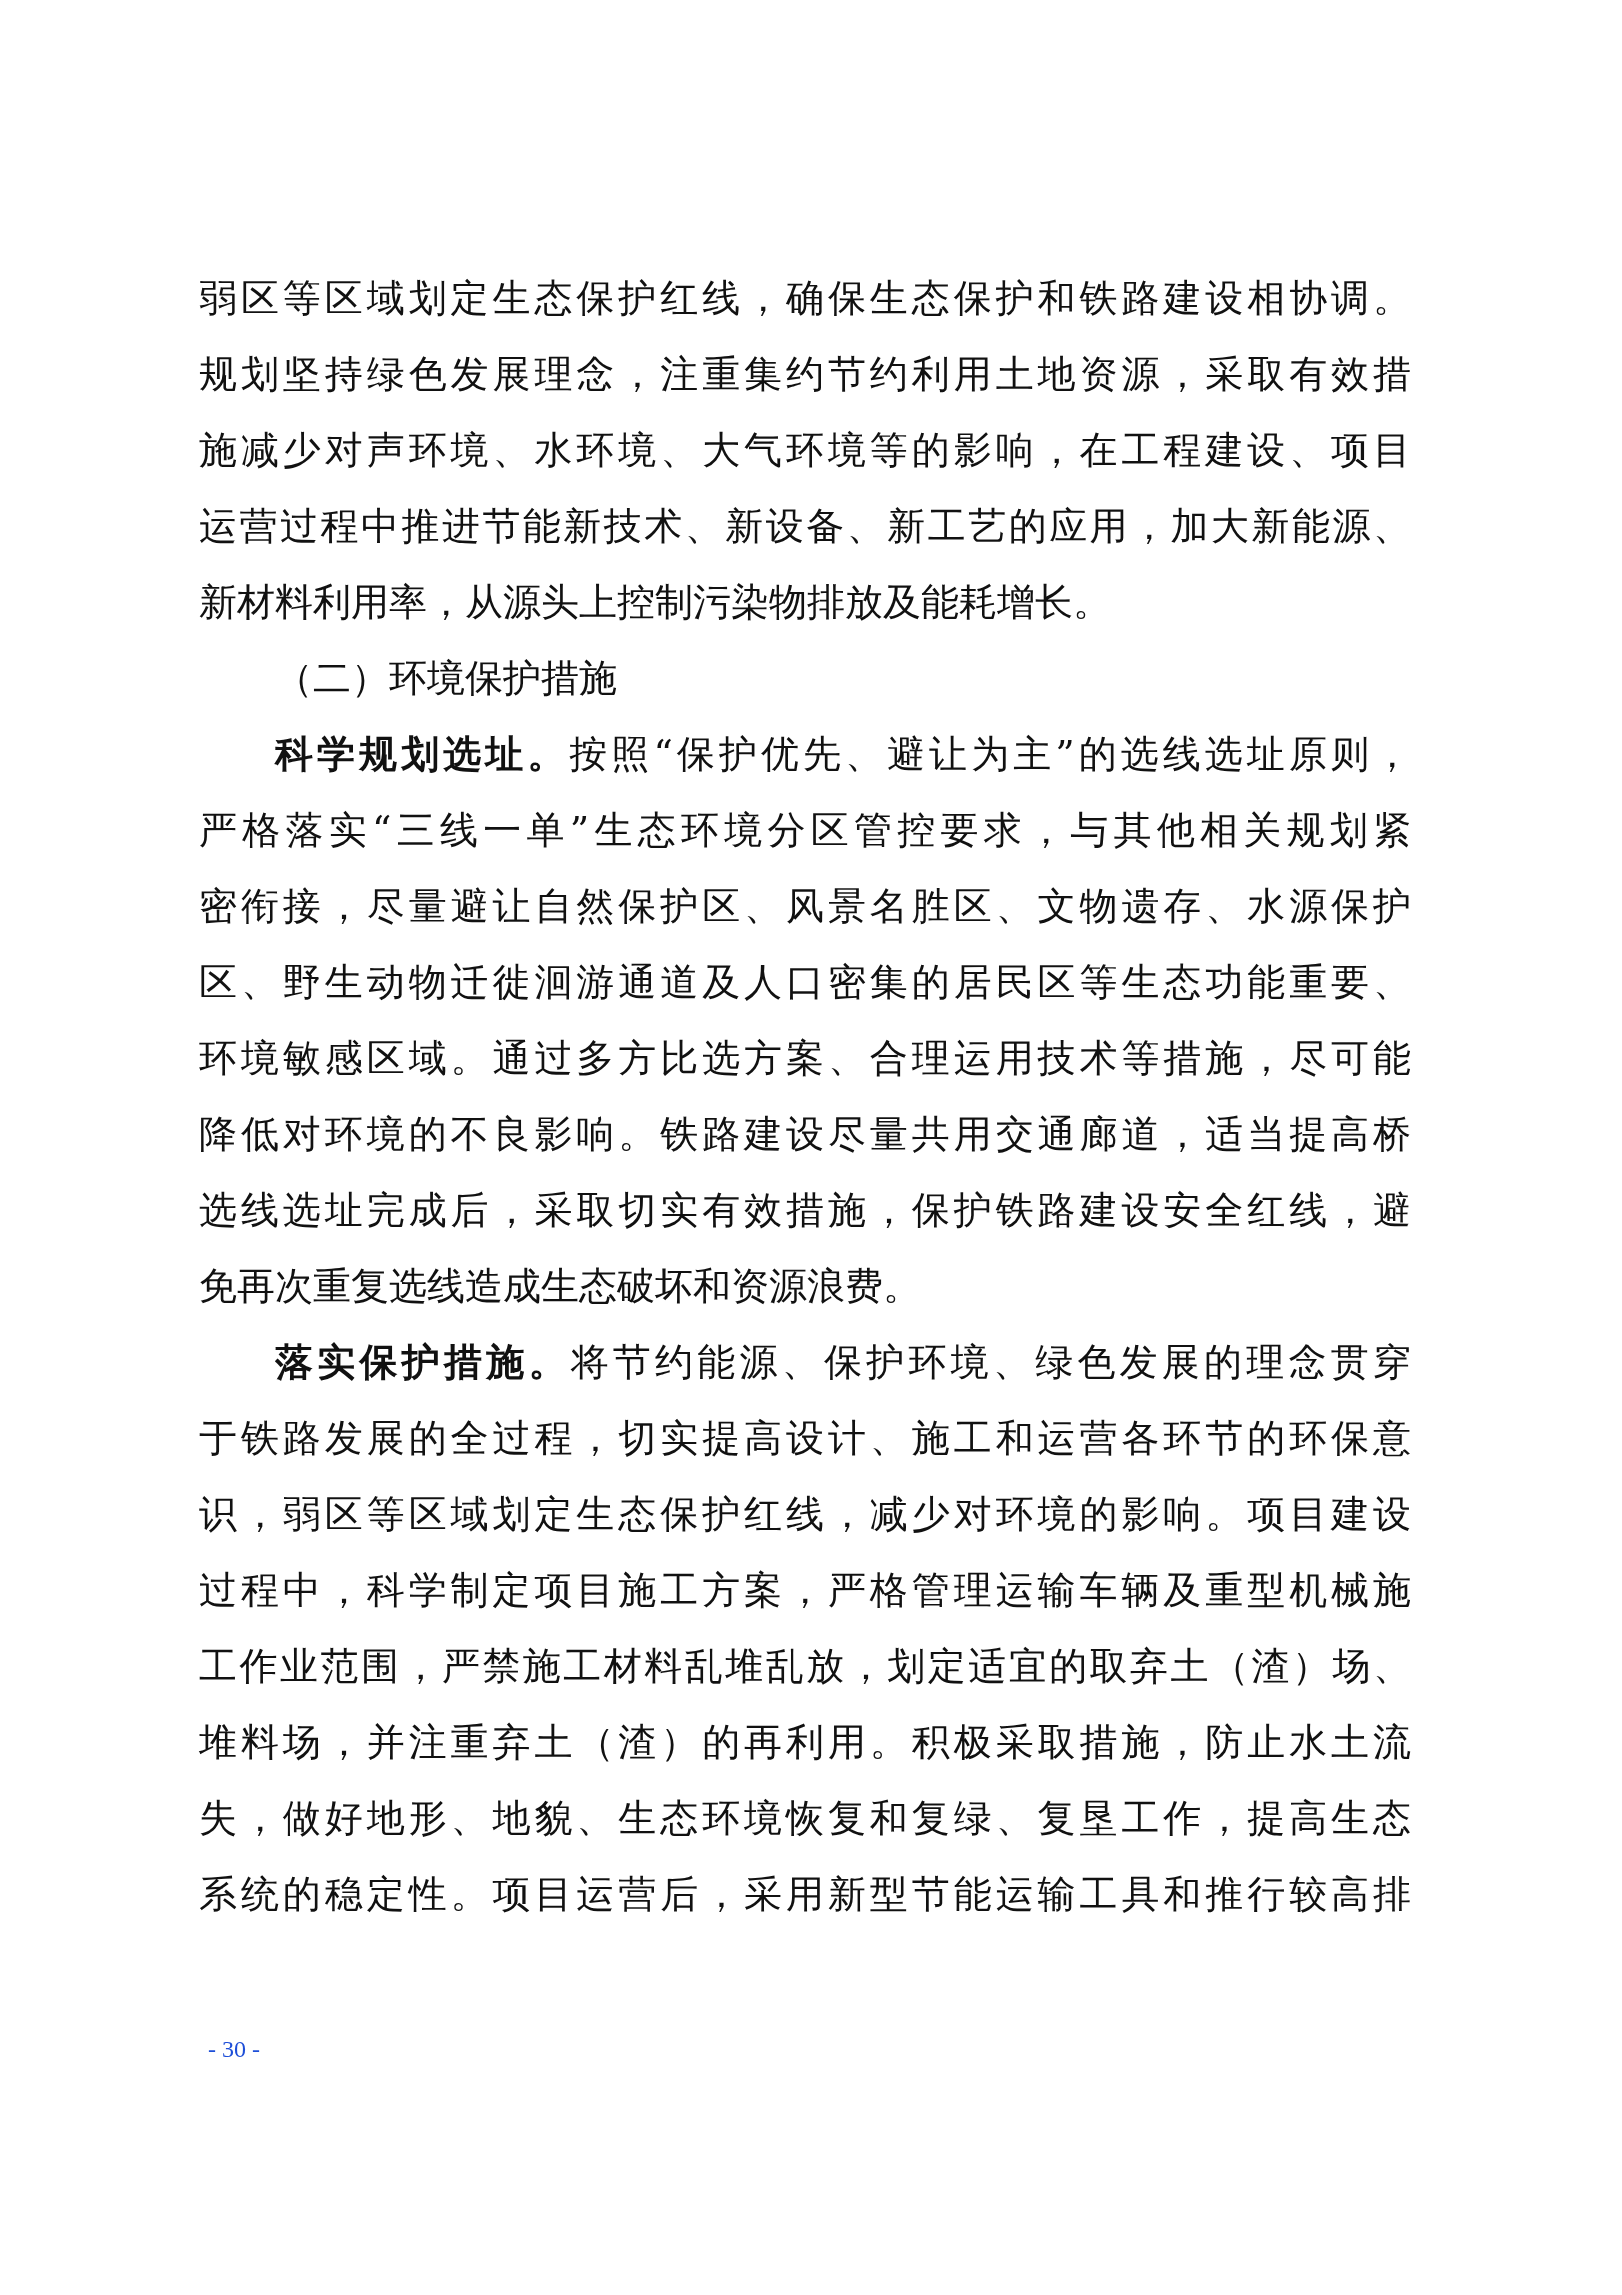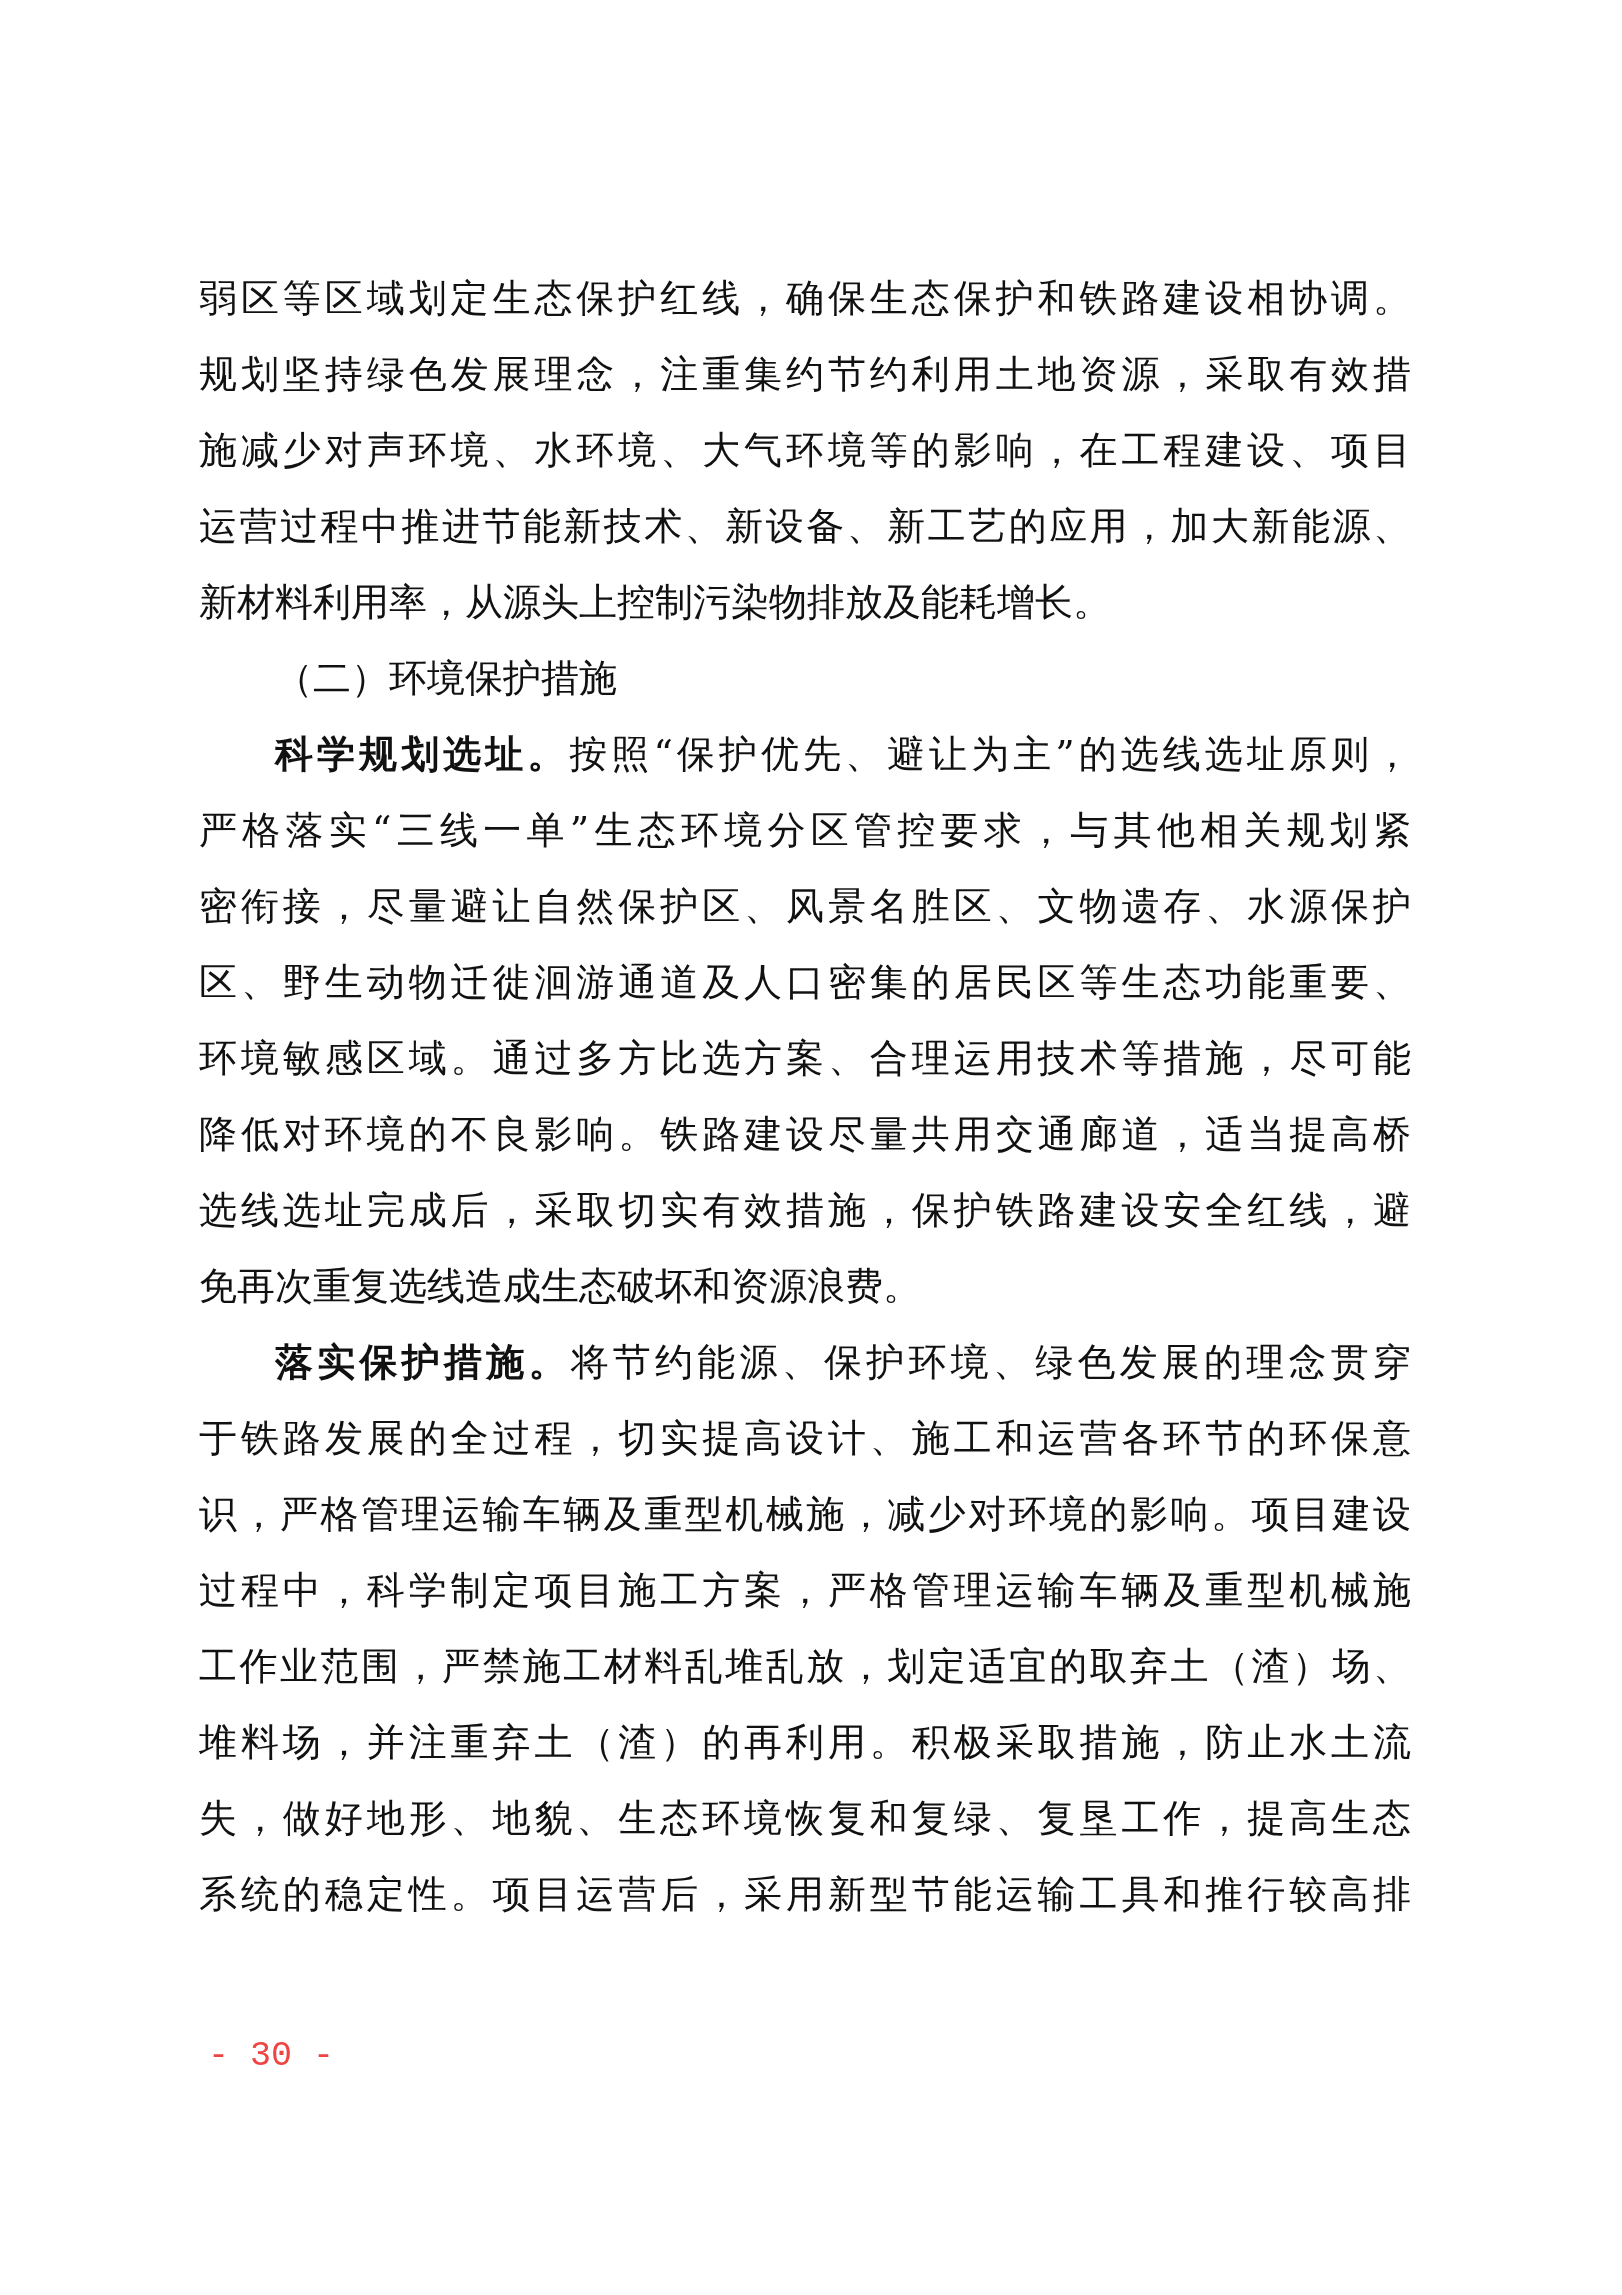--- a/index.html
+++ b/index.html
@@ -10,21 +10,21 @@
     color: #111111; font-size: 38px; line-height: 76px;
     text-align: justify; text-justify: inter-character;
   }
   .line { display: block; height: 76px; white-space: nowrap; text-align-last: justify; }
   .line.last { text-align-last: left; }
   .indent { padding-left: 76px; }
   .heading-sub { padding-left: 76px; text-align-last: left; }
   .bold { font-weight: bold; font-family: "DejaVu Sans", "Liberation Sans", sans-serif; }
   .pagenum {
     position: absolute; left: 208px; top: 2036px;
-    font-family: Liberation Mono, monospace; font-size: 35px; color: #ef4444;
+    font-family: Liberation Serif, serif; font-size: 24px; color: #1d4ed8;
   }
 </style>
 </head>
 <body>
 
 <div class="page">
   <span class="line">弱区等区域划定生态保护红线，确保生态保护和铁路建设相协调。</span>
   <span class="line">规划坚持绿色发展理念，注重集约节约利用土地资源，采取有效措</span>
   <span class="line">施减少对声环境、水环境、大气环境等的影响，在工程建设、项目</span>
   <span class="line">运营过程中推进节能新技术、新设备、新工艺的应用，加大新能源、</span>
@@ -36,21 +36,21 @@
   <span class="line">严格落实“三线一单”生态环境分区管控要求，与其他相关规划紧</span>
   <span class="line">密衔接，尽量避让自然保护区、风景名胜区、文物遗存、水源保护</span>
   <span class="line">区、野生动物迁徙洄游通道及人口密集的居民区等生态功能重要、</span>
   <span class="line">环境敏感区域。通过多方比选方案、合理运用技术等措施，尽可能</span>
   <span class="line">降低对环境的不良影响。铁路建设尽量共用交通廊道，适当提高桥</span>
   <span class="line">选线选址完成后，采取切实有效措施，保护铁路建设安全红线，避</span>
   <span class="line last">免再次重复选线造成生态破坏和资源浪费。</span>
 
   <span class="line indent"><span class="bold">落实保护措施。</span><span>将节约能源、保护环境、绿色发展的理念贯穿</span></span>
   <span class="line">于铁路发展的全过程，切实提高设计、施工和运营各环节的环保意</span>
-  <span class="line">识，严格管理运输车辆及重型机械施，减少对环境的影响。项目建设</span>
+  <span class="line">识，弱区等区域划定生态保护红线，减少对环境的影响。项目建设</span>
   <span class="line">过程中，科学制定项目施工方案，严格管理运输车辆及重型机械施</span>
   <span class="line">工作业范围，严禁施工材料乱堆乱放，划定适宜的取弃土（渣）场、</span>
   <span class="line">堆料场，并注重弃土（渣）的再利用。积极采取措施，防止水土流</span>
   <span class="line">失，做好地形、地貌、生态环境恢复和复绿、复垦工作，提高生态</span>
   <span class="line">系统的稳定性。项目运营后，采用新型节能运输工具和推行较高排</span>
 </div>
 
 <div class="pagenum">- 30 -</div>
 
 

